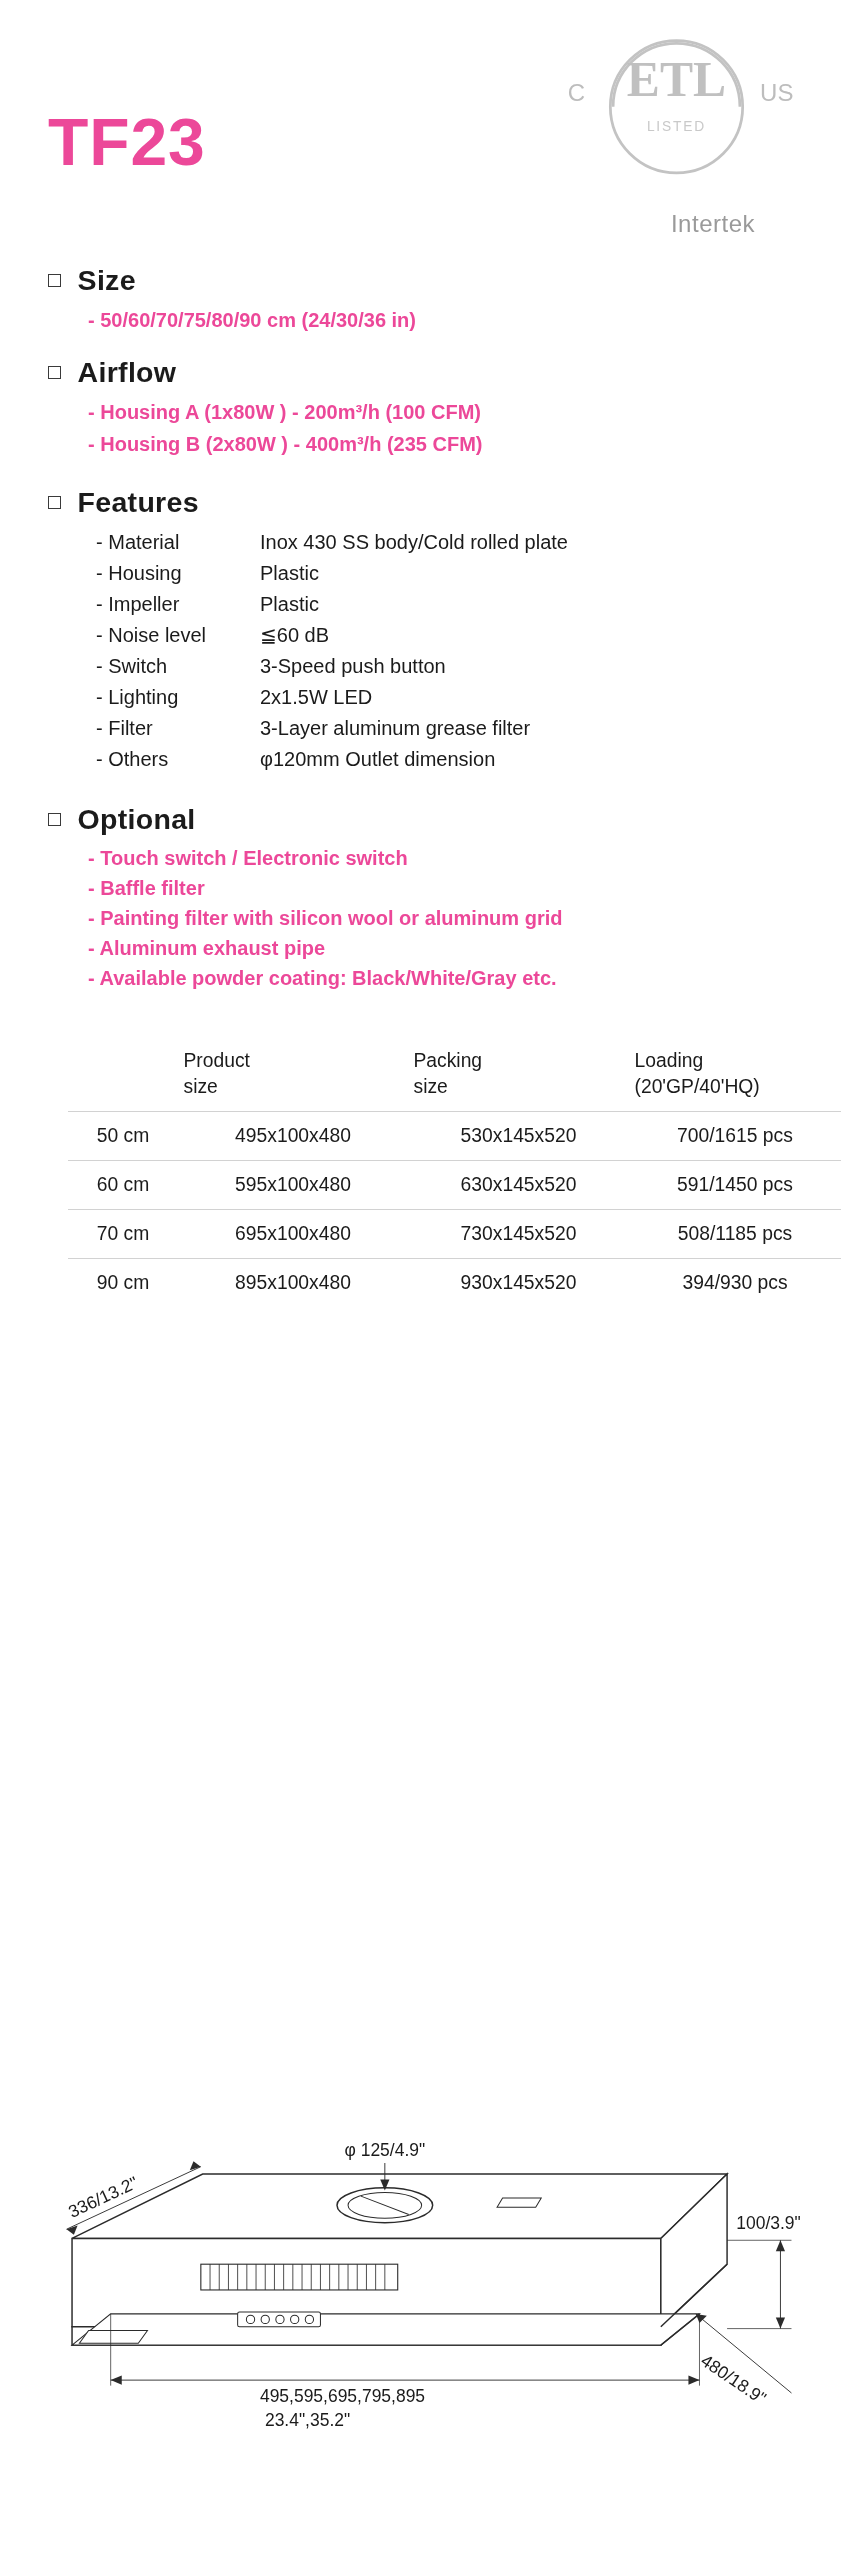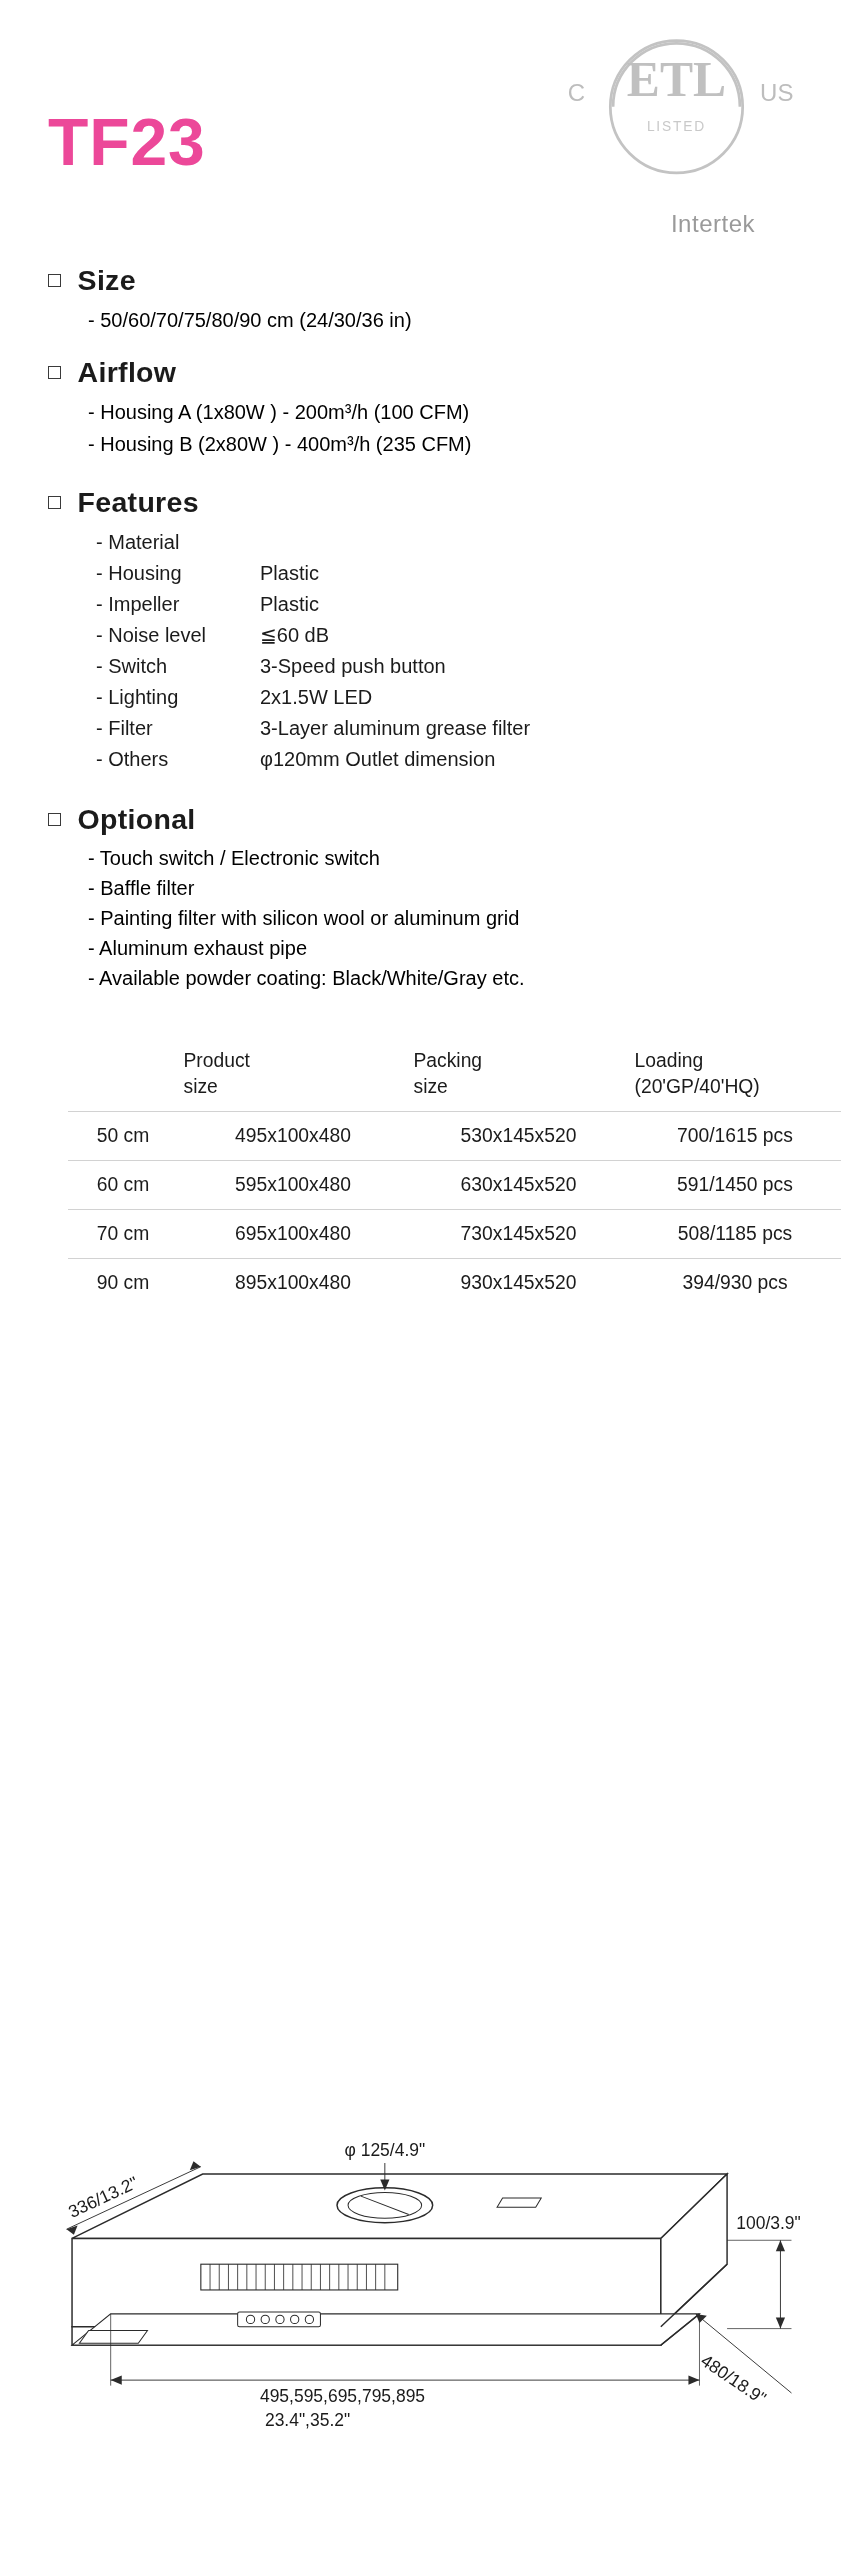--- a/index.html
+++ b/index.html
@@ -74,21 +74,22 @@
     font-size: 28.5px;
     font-weight: bold;
     letter-spacing: 0.3px;
   }
   .sec-body {
     padding-left: 40px;
   }
   .line {
     font-size: 20px;
     line-height: 32px;
-    color: #000000;
+    color: #ec4899;
+    font-weight: bold;
   }
 
   
   .kv-row {
     display: flex;
     font-size: 20px;
     line-height: 31px;
   }
   .kv-key {
     width: 164px;
@@ -176,20 +177,21 @@
   </div>
 
   <div class="section" style="margin-top:26px;">
     <div class="sec-head">
       <span class="sq"></span>
       <span class="sec-title">Features</span>
     </div>
     <div class="sec-body" style="padding-left:48px;margin-top:5.5px;">
       <div class="kv-row">
         <span class="kv-key">- Material</span>
+        <span class="kv-val">Inox 430 SS body/Cold rolled plate</span>
       </div>
       <div class="kv-row">
         <span class="kv-key">- Housing</span>
         <span class="kv-val">Plastic</span>
       </div>
       <div class="kv-row">
         <span class="kv-key">- Impeller</span>
         <span class="kv-val">Plastic</span>
       </div>
       <div class="kv-row">

